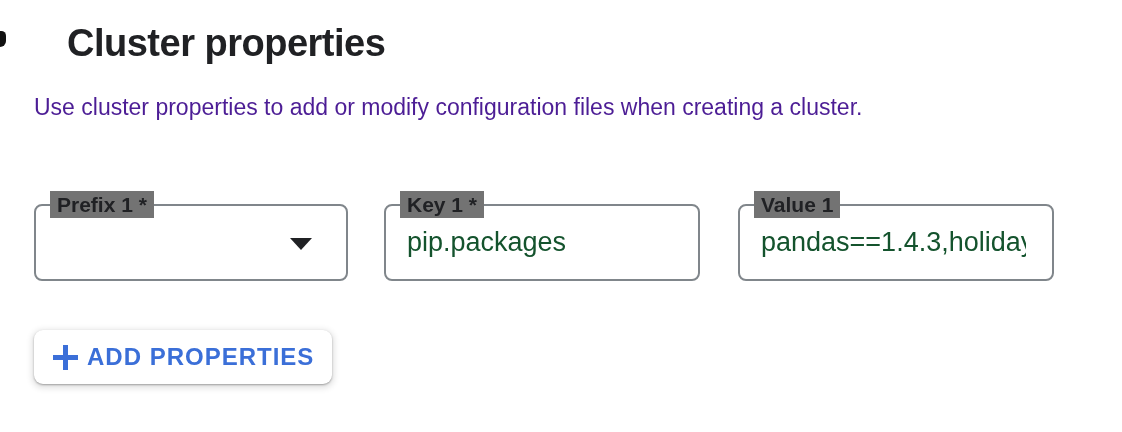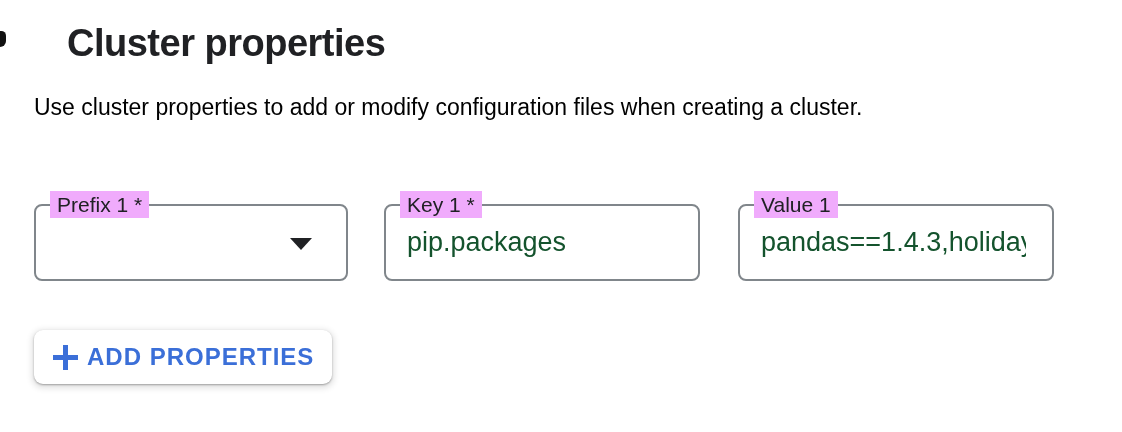--- a/index.html
+++ b/index.html
@@ -19,37 +19,37 @@
   }
 
   .page-title {
     position:absolute; left:34px; top:22px;
     font-size:38px; font-weight:700; letter-spacing:-0.5px;
     color:#202124; white-space:nowrap;margin-left:33px;
   }
 
   .page-desc {
     position:absolute; left:34px; top:94px;
-    font-size:23px; font-weight:400; color:#000000;
+    font-size:23px; font-weight:400; color:#4c1d95;
     white-space:nowrap;
   }
 
   .field {
     position:absolute; top:204px; height:77px;
     border:2px solid #80868b; border-radius:8px;
     background:#ffffff;
   }
   .field-prefix { left:34px;  width:314px; }
   .field-key    { left:384px; width:316px;padding-left:28px; }
   .field-value  { left:738px; width:316px; }
 
   .field-label {
     position:absolute; top:-15px; left:14px;
-    background:#f0abfc; padding:0 7px;
-    font-size:21px; line-height:27px; font-weight:400;
+    background:#737373; padding:0 7px;
+    font-size:21px; line-height:27px; font-weight:700;
     color:#202124; white-space:nowrap;
   }
 
   .select-box { cursor:pointer; }
   .select-value {
     position:absolute; left:21px; top:50%; transform:translateY(-50%);
     font-size:27px; color:#202124; white-space:nowrap;
   }
   .caret-down {
     position:absolute; right:34px; top:50%; margin-top:-5px;

